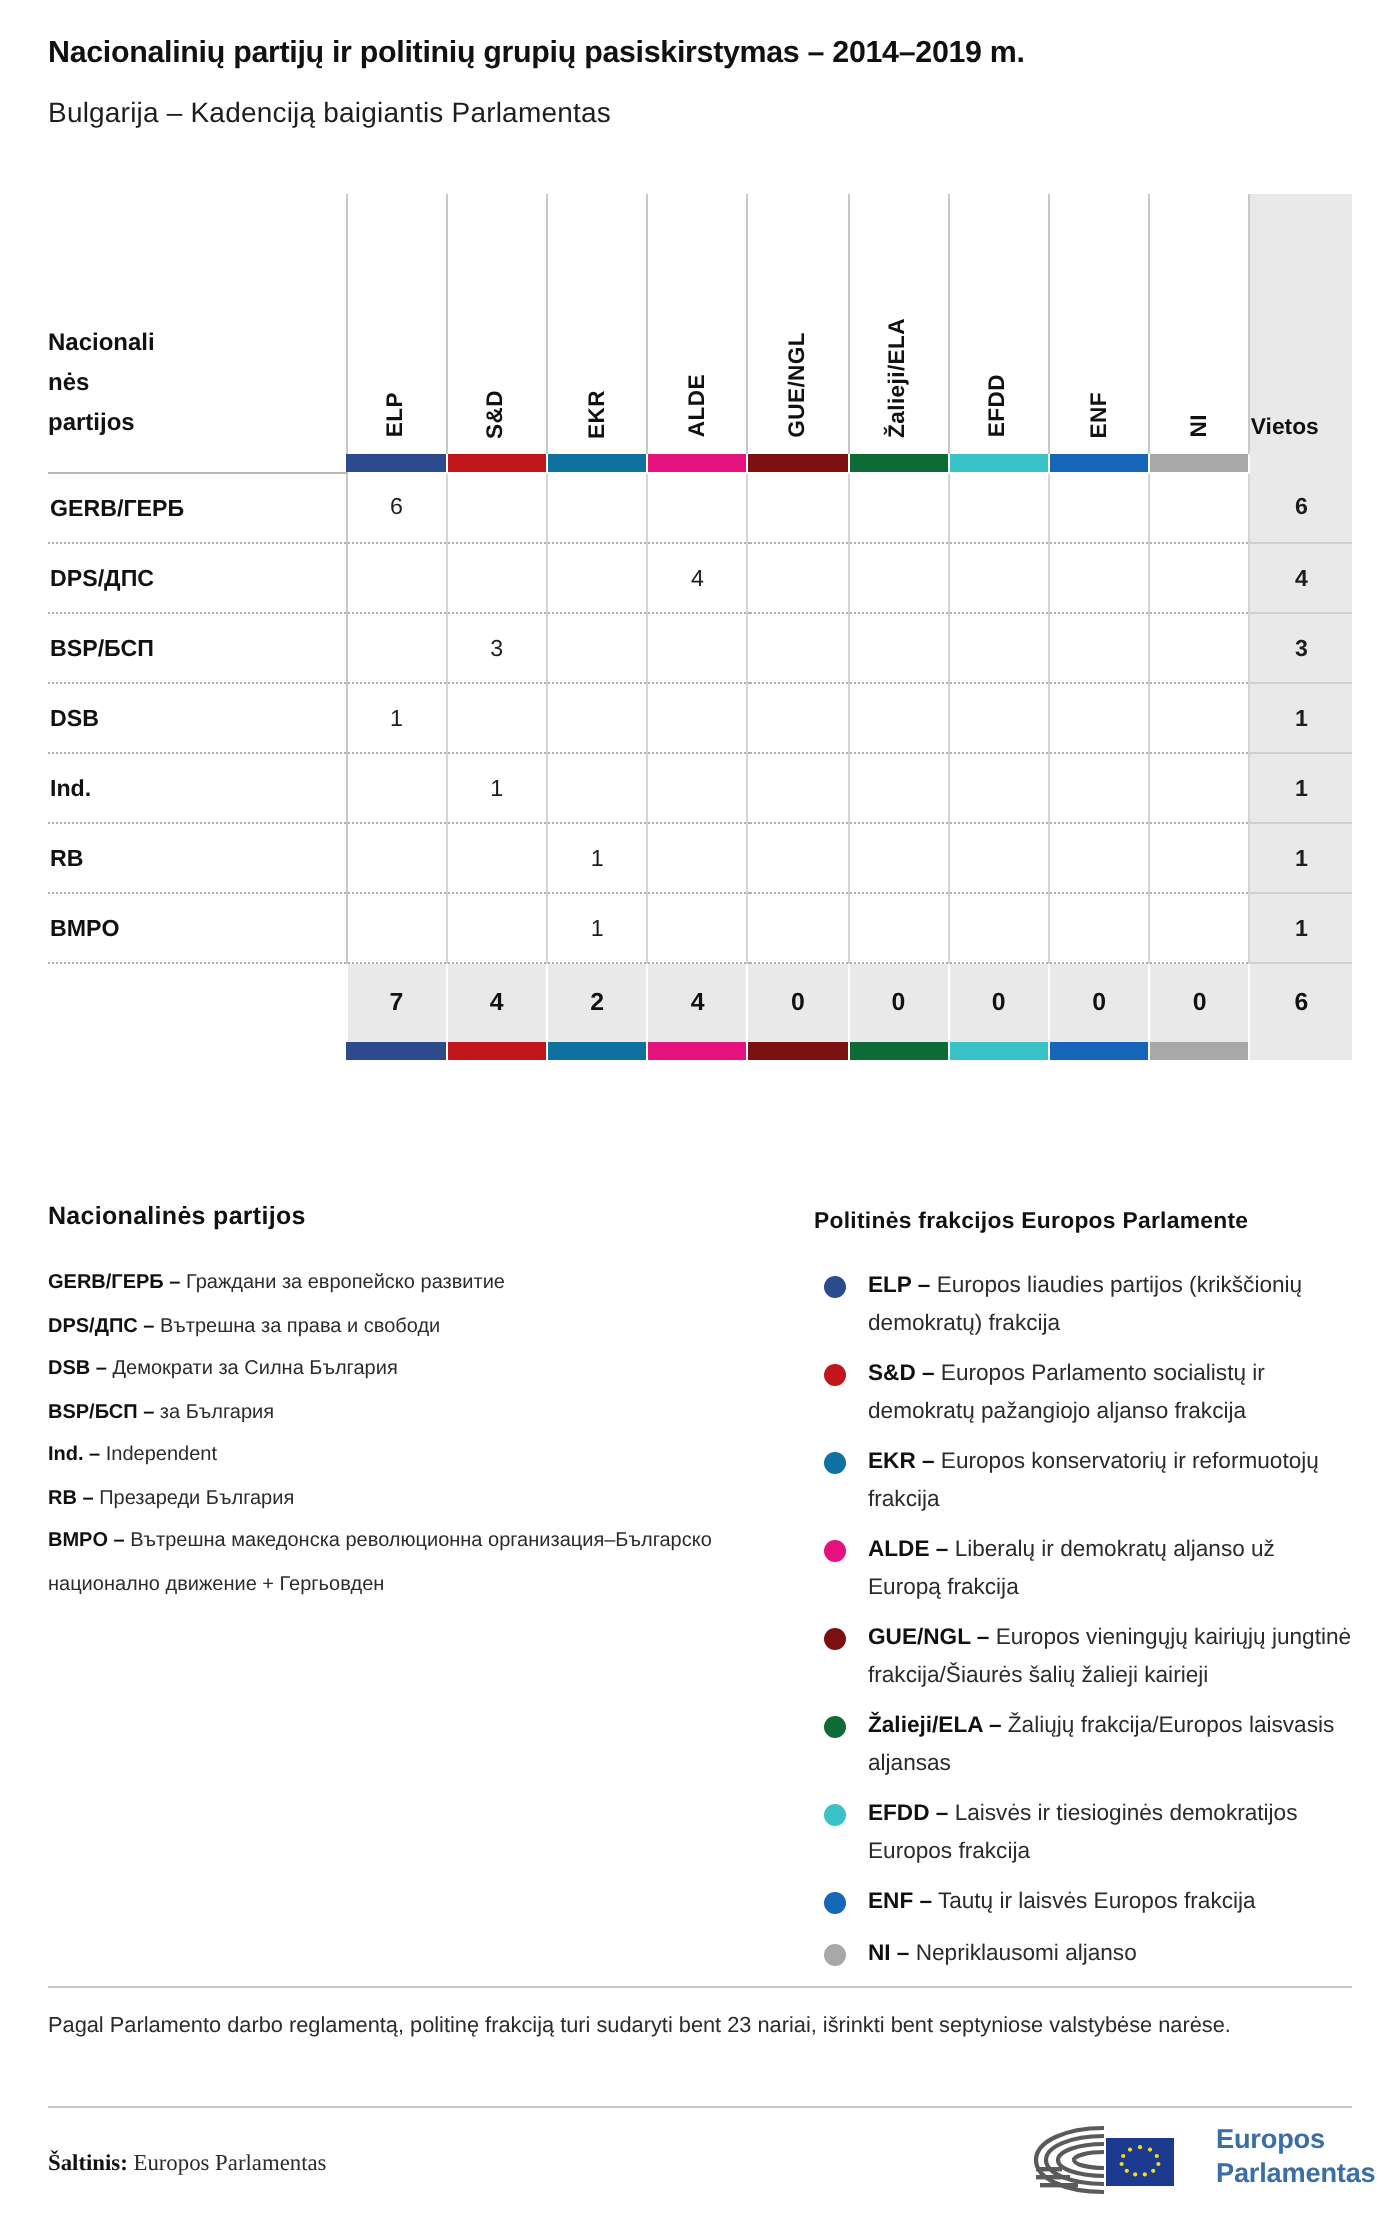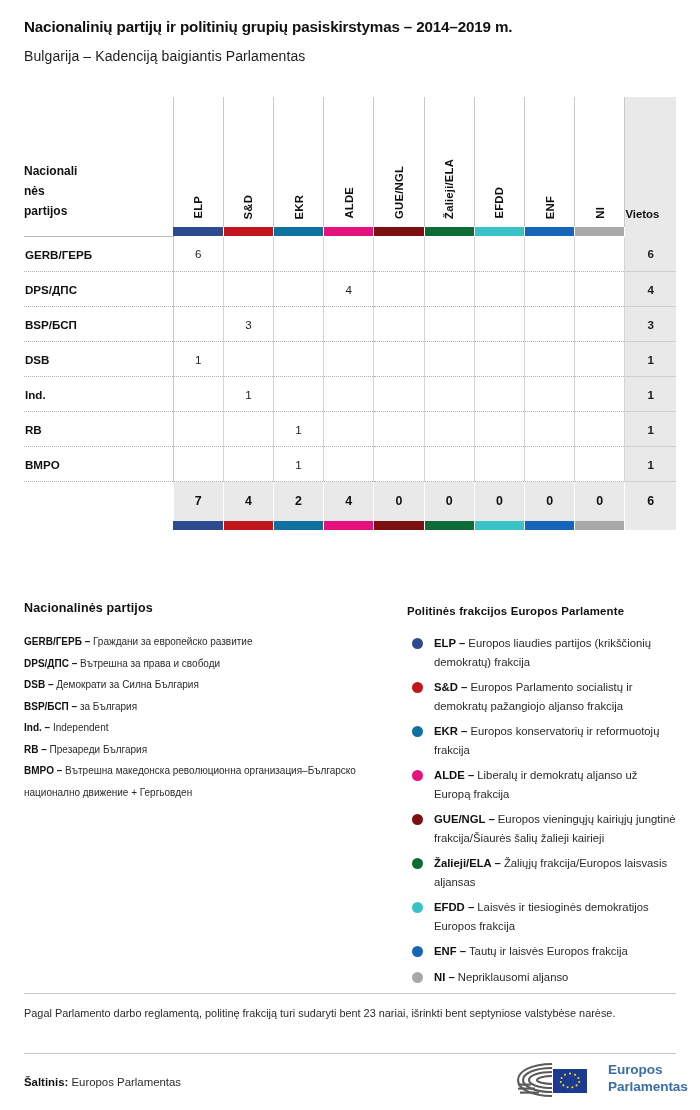--- a/index.html
+++ b/index.html
@@ -194,20 +194,21 @@
     color: #2b2b2b;
   }
   #rule-bottom {
     position: absolute; left: 24px; top: 1053px;
     width: 652px; height: 1px; background: #c6c6c6;
   }
   #source {
     position: absolute; left: 24px; top: 1076px;
     font-size: 11.4px;
     color: #2b2b2b;
+    font-family: Liberation Serif, serif;
   }
   #source .src-label { font-weight: bold; color: #111; }
 
   #ep-logo {
     position: absolute; left: 512px; top: 1058px;
     width: 164px; height: 44px;
   }
   #ep-logo .logo-text {
     position: absolute;
     left: 96px;

